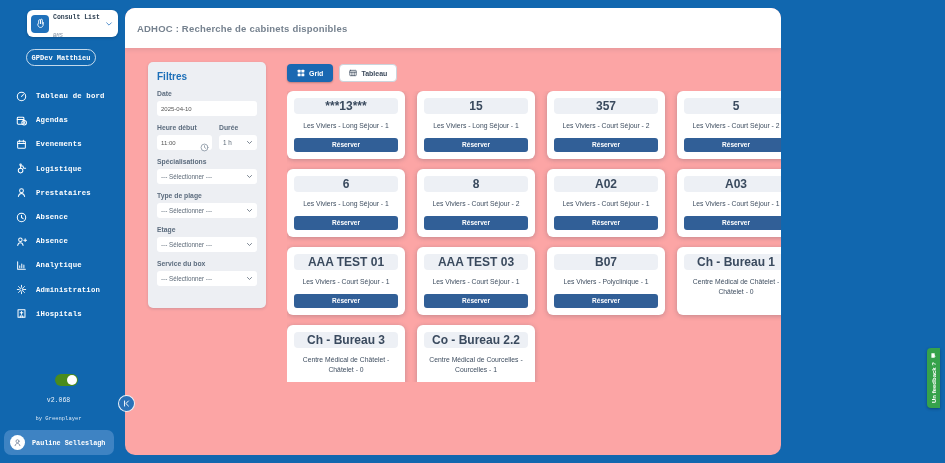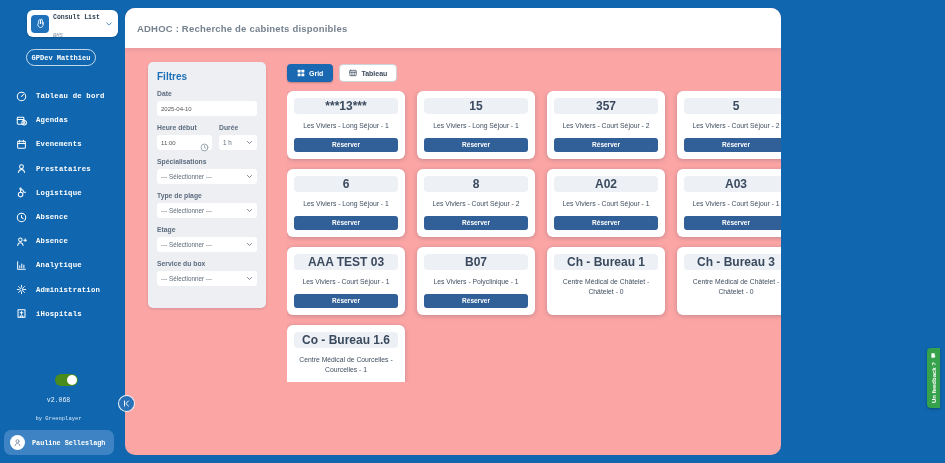--- a/index.html
+++ b/index.html
@@ -150,35 +150,35 @@
             <svg viewBox="0 0 12 12" fill="none" stroke="currentColor" stroke-width="1.1" stroke-linecap="round" stroke-linejoin="round">
               <rect x="1.8" y="2.5" width="8.4" height="7.7" rx="1"></rect>
               <path d="M1.8 5h8.4M4 1.4v2M8 1.4v2"></path>
             </svg>
           </span>
           <span class="nav-label">Evenements</span>
         </div>
         <div class="nav-item">
           <span class="nav-ico">
             <svg viewBox="0 0 12 12" fill="none" stroke="currentColor" stroke-width="1.1" stroke-linecap="round" stroke-linejoin="round">
-              <circle cx="6" cy="4.1" r="2.1"></circle>
-              <path d="M2.6 10.4c.4-2.2 1.8-3.3 3.4-3.3s3 1.1 3.4 3.3"></path>
-            </svg>
-          </span>
-          <span class="nav-label">Prestataires</span>
-        </div>
-        <div class="nav-item">
-          <span class="nav-ico">
-            <svg viewBox="0 0 12 12" fill="none" stroke="currentColor" stroke-width="1.1" stroke-linecap="round" stroke-linejoin="round">
               <circle cx="5" cy="8.3" r="2.5"></circle>
               <path d="M5 5.8V3.2h2.5l.9 2.6h2.1"></path>
               <circle cx="5" cy="1.9" r=".8"></circle>
             </svg>
           </span>
           <span class="nav-label">Logistique</span>
+        </div>
+        <div class="nav-item">
+          <span class="nav-ico">
+            <svg viewBox="0 0 12 12" fill="none" stroke="currentColor" stroke-width="1.1" stroke-linecap="round" stroke-linejoin="round">
+              <circle cx="6" cy="4.1" r="2.1"></circle>
+              <path d="M2.6 10.4c.4-2.2 1.8-3.3 3.4-3.3s3 1.1 3.4 3.3"></path>
+            </svg>
+          </span>
+          <span class="nav-label">Prestataires</span>
         </div>
         <div class="nav-item">
           <span class="nav-ico">
             <svg viewBox="0 0 12 12" fill="none" stroke="currentColor" stroke-width="1.1" stroke-linecap="round" stroke-linejoin="round">
               <circle cx="6" cy="6" r="4.6"></circle>
               <path d="M6 3.6V6l1.8 1.2"></path>
             </svg>
           </span>
           <span class="nav-label">Absence</span>
         </div>
@@ -393,41 +393,46 @@
           <div class="cab-chip">A02</div>
           <div class="cab-sub">Les Viviers - Court Séjour - 1</div>
           <button class="cab-btn">Réserver</button>
         </div>
         <div class="cab-card">
           <div class="cab-chip">A03</div>
           <div class="cab-sub">Les Viviers - Court Séjour - 1</div>
           <button class="cab-btn">Réserver</button>
         </div>
         <div class="cab-card">
+          <div class="cab-chip">AAA TEST 01</div>
+          <div class="cab-sub">Les Viviers - Court Séjour - 1</div>
+          <button class="cab-btn">Réserver</button>
+        </div>
+        <div class="cab-card">
           <div class="cab-chip">AAA TEST 03</div>
           <div class="cab-sub">Les Viviers - Court Séjour - 1</div>
           <button class="cab-btn">Réserver</button>
         </div>
         <div class="cab-card">
           <div class="cab-chip">B07</div>
           <div class="cab-sub">Les Viviers - Polyclinique - 1</div>
           <button class="cab-btn">Réserver</button>
         </div>
         <div class="cab-card">
           <div class="cab-chip">Ch - Bureau 1</div>
           <div class="cab-sub">Centre Médical de Châtelet - Châtelet - 0</div>
 
         </div>
         <div class="cab-card">
           <div class="cab-chip">Ch - Bureau 3</div>
           <div class="cab-sub">Centre Médical de Châtelet - Châtelet - 0</div>
 
         </div>
         <div class="cab-card">
-          <div class="cab-chip">Co - Bureau 1.6</div>
+          <div class="cab-chip">Co - Bureau 2.2</div>
           <div class="cab-sub">Centre Médical de Courcelles - Courcelles - 1</div>
 
         </div>
       </div>
   </div>
 
   <div class="feedback">
     <span class="fb-inner">
       <span>Un feedback ?</span>
       <span style="display:flex">

